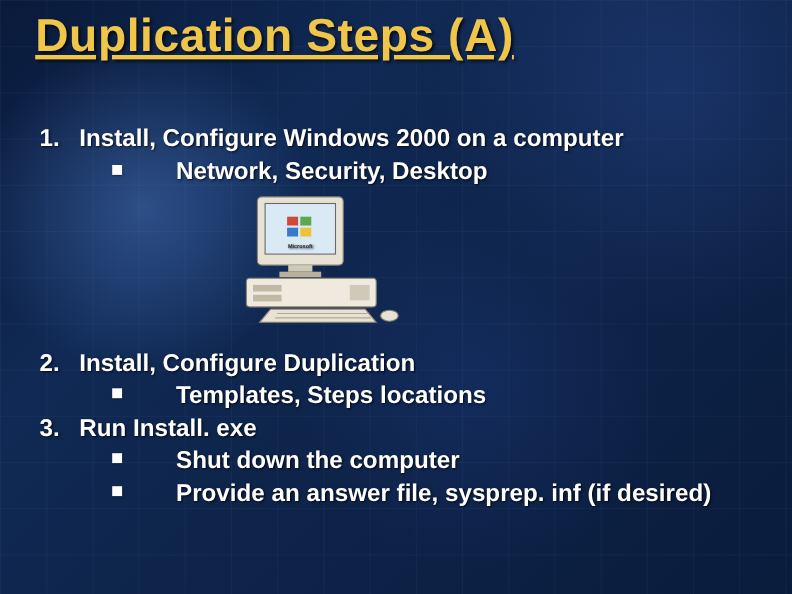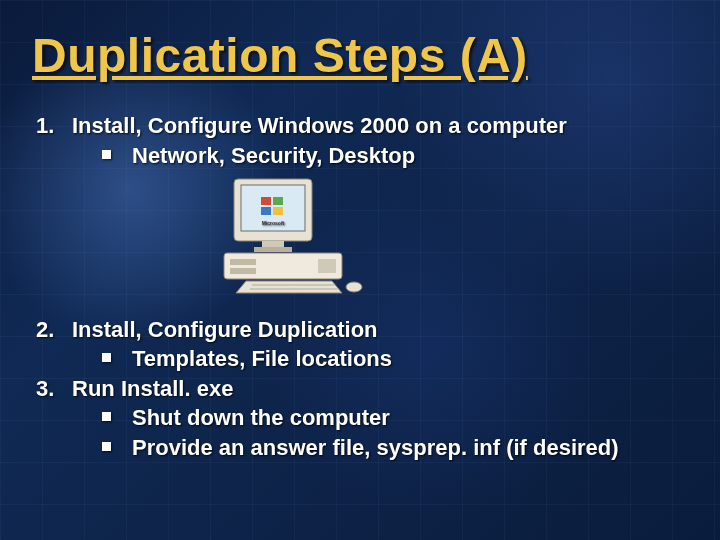--- a/index.html
+++ b/index.html
@@ -29,22 +29,22 @@
     inset: 0;
     background-image:
       linear-gradient(to right, rgba(120,160,220,0.06) 1px, transparent 1px),
       linear-gradient(to bottom, rgba(120,160,220,0.06) 1px, transparent 1px);
     background-size: 42px 42px, 42px 42px;
     pointer-events: none;
   }
   .title {
     position: absolute;
     left: 32px;
-    top: 28px;
-    font-size: 48px;
+    top: 8px;
+    font-size: 42px;
     font-weight: bold;
     color: #f0c64a;
     text-decoration: underline;
     text-underline-offset: 4px;
     text-shadow: 2px 2px 3px rgba(0,0,0,0.7);
     letter-spacing: 0.5px;
   }
   .body {
     position: absolute;
     left: 36px;
@@ -63,20 +63,21 @@
     width: 36px;
     flex-shrink: 0;
   }
   .num-item .txt {
     flex: 1;
   }
   .sub-item {
     display: flex;
     margin-left: 66px;
     margin-bottom: 2px;
+    gap: 28px;
   }
   .sub-item .bullet {
     width: 30px;
     flex-shrink: 0;
     display: flex;
     align-items: flex-start;
     padding-top: 8px;
   }
   .sub-item .bullet .sq {
     width: 9px;
@@ -148,21 +149,21 @@
     </div>
 
     <div class="num-item">
       <div class="num">2.</div>
       <div class="txt">Install, Configure Duplication</div>
     </div>
     <div class="sub-item">
       <div class="bullet">
           <div class="sq"></div>
         </div>
-      <div class="txt">Templates, File locations</div>
+      <div class="txt">Templates, Steps locations</div>
     </div>
 
     <div class="num-item">
       <div class="num">3.</div>
       <div class="txt">Run Install. exe</div>
     </div>
     <div class="sub-item">
       <div class="bullet">
           <div class="sq"></div>
         </div>

